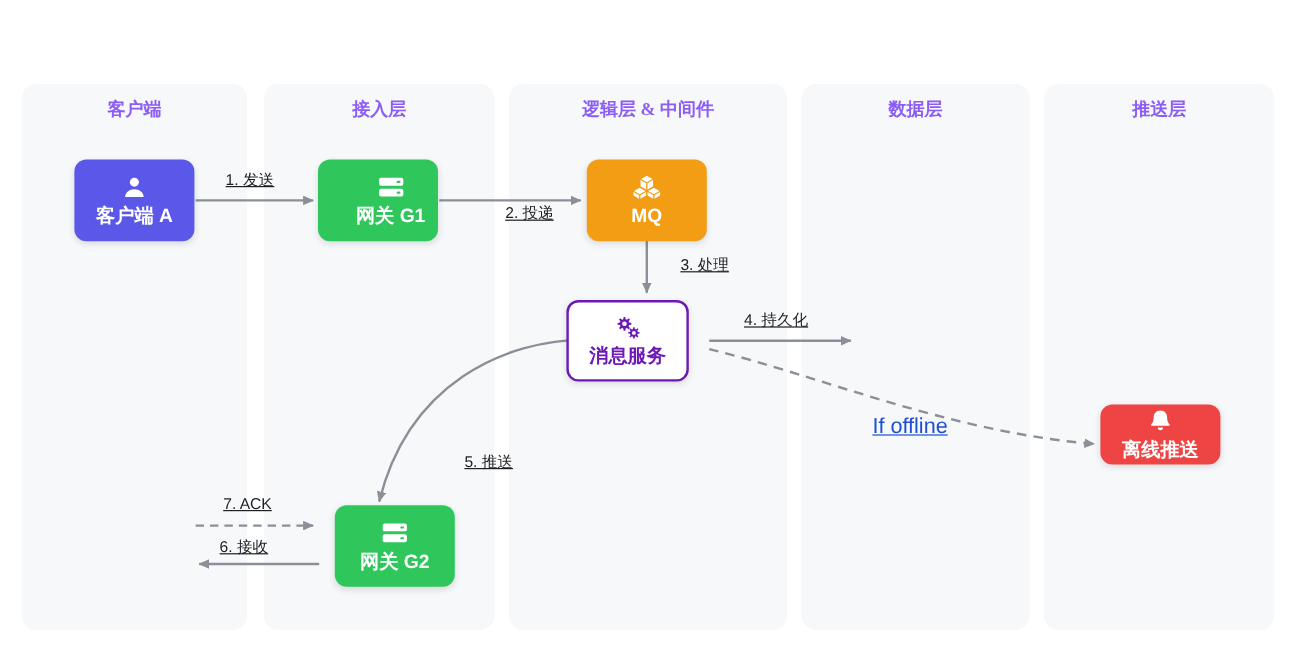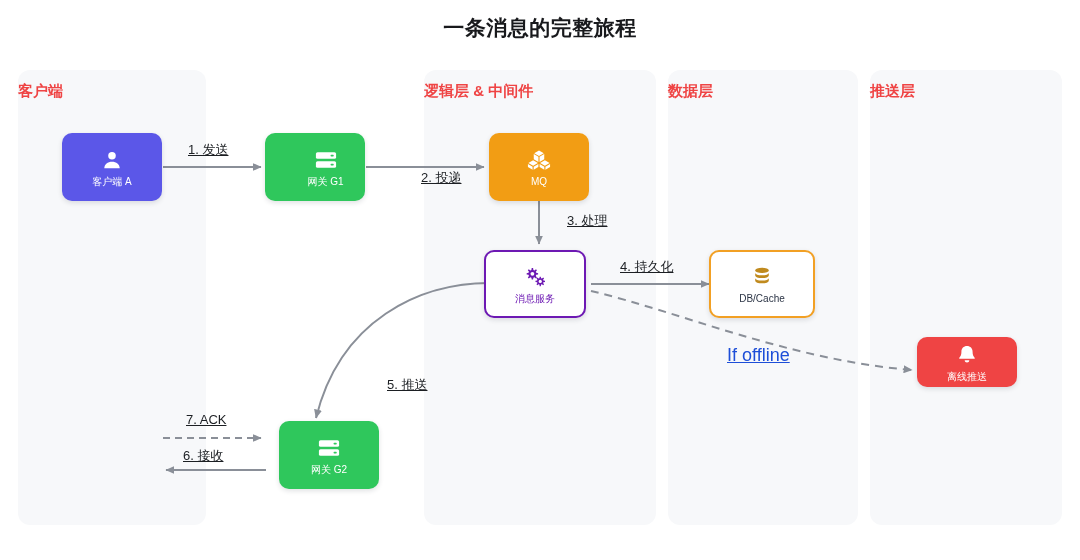--- a/index.html
+++ b/index.html
@@ -20,62 +20,64 @@
   }
 
   .lane {
     position: absolute;
     background: #f7f8fa;
     border-radius: 12px;
     top: 70px; height: 455px;
   }
   .lane-title {
     position: absolute; top: 12px; left: 0; width: 100%;
-    text-align: left;
-    font-size: 15px; font-weight: bold; color: #ef4444;
+    text-align: center;
+    font-size: 15px; font-weight: bold; color: #8b5cf6; font-family: Liberation Serif, serif;
   }
 
   #svg-layer {
     position: absolute; left: 0; top: 0; width: 1080px; height: 560px;
     pointer-events: none;
   }
 
   .node {
     position: absolute;
     border-radius: 10px;
     display: flex; flex-direction: column;
     align-items: center; justify-content: center;
     box-shadow: 0 2px 5px rgba(25,30,50,0.13);
   }
   .node-label {
-    font-size: 10px; font-weight: normal; line-height: 1.1;
+    font-size: 16px; font-weight: bold; line-height: 1.1;
     margin-top: 4px; white-space: nowrap;
   }
   .node-icon { display: flex; align-items: center; justify-content: center; height: 24px; }
 
   .solid-node .node-label { color: #ffffff; }
   .outline-node { background: #ffffff; }
 
   .edge-label {
     position: absolute;
     font-size: 13px; color: #1c1f23;
     white-space: nowrap;
     text-decoration: underline;
   }
   .edge-label.muted { color: #1d4ed8; font-size: 18px; }
 </style>
 </head>
 <body>
 
 <div id="stage">
 
-  <div id="diagram-title">一条消息的完整旅程</div>
 
   <div class="lane" style="left:18px; width:188px;">
     <div class="lane-title">客户端</div>
+  </div>
+  <div class="lane" style="left:220px; width:192px;">
+    <div class="lane-title">接入层</div>
   </div>
   <div class="lane" style="left:424px; width:232px;">
     <div class="lane-title">逻辑层 &amp; 中间件</div>
   </div>
   <div class="lane" style="left:668px; width:190px;">
     <div class="lane-title">数据层</div>
   </div>
   <div class="lane" style="left:870px; width:192px;">
     <div class="lane-title">推送层</div>
   </div>
@@ -145,42 +147,32 @@
         <path d="M0.9 16.3 L6 19.3 L6 22.5 L0.9 19.5 Z"></path>
         <path d="M12.3 16.3 L12.3 19.5 L7.2 22.5 L7.2 19.3 Z"></path>
         <path d="M19.4 12.4 L24.6 15.4 L19.4 18.4 L14.2 15.4 Z"></path>
         <path d="M13.7 16.3 L18.8 19.3 L18.8 22.5 L13.7 19.5 Z"></path>
         <path d="M25.1 16.3 L25.1 19.5 L20 22.5 L20 19.3 Z"></path>
       </svg>
     </span>
     <span class="node-label">MQ</span>
   </div>
 
-  <div class="node outline-node" style="left:484px; top:250px; width:102px; height:68px; border:2.5px solid #6d19b3;">
+  <div class="node outline-node" style="left:472px; top:250px; width:102px; height:68px; border:2.5px solid #6d19b3;">
     <span class="node-icon">
       <svg width="26" height="22" viewBox="0 0 28 24" fill="#6d19b3">
         <path d="M10.4 2.3 l1.5 0 0.35 2.05 1.15 0.48 1.66-1.25 1.06 1.06-1.25 1.66 0.48 1.15 2.05 0.35 0 1.5-2.05 0.35-0.48 1.15 1.25 1.66-1.06 1.06-1.66-1.25-1.15 0.48-0.35 2.05-1.5 0-0.35-2.05-1.15-0.48-1.66 1.25-1.06-1.06 1.25-1.66-0.48-1.15-2.05-0.35 0-1.5 2.05-0.35 0.48-1.15-1.25-1.66 1.06-1.06 1.66 1.25 1.15-0.48z"></path>
         <circle cx="11.15" cy="8.55" r="2.1" fill="#ffffff"></circle>
         <path d="M19.1 11.6 l1.25 0 0.29 1.7 0.95 0.4 1.38-1.04 0.88 0.88-1.04 1.38 0.4 0.95 1.7 0.29 0 1.25-1.7 0.29-0.4 0.95 1.04 1.38-0.88 0.88-1.38-1.04-0.95 0.4-0.29 1.7-1.25 0-0.29-1.7-0.95-0.4-1.38 1.04-0.88-0.88 1.04-1.38-0.4-0.95-1.7-0.29 0-1.25 1.7-0.29 0.4-0.95-1.04-1.38 0.88-0.88 1.38 1.04 0.95-0.4z"></path>
         <circle cx="19.72" cy="16.8" r="1.75" fill="#ffffff"></circle>
       </svg>
     </span>
     <span class="node-label" style="color:#6d19b3;">消息服务</span>
   </div>
 
-  <div class="node outline-node" style="left:709px; top:250px; width:106px; height:68px; border:2.5px solid #f2a024;">
-    <span class="node-icon">
-      <svg width="22" height="22" viewBox="0 0 24 24" fill="#c08a1e">
-        <ellipse cx="12" cy="4.8" rx="7.4" ry="2.9"></ellipse>
-        <path d="M4.6 7.3 c0 1.6 3.3 2.9 7.4 2.9 s7.4-1.3 7.4-2.9 v3.0 c0 1.6-3.3 2.9-7.4 2.9 s-7.4-1.3-7.4-2.9 z"></path>
-        <path d="M4.6 13 c0 1.6 3.3 2.9 7.4 2.9 s7.4-1.3 7.4-2.9 v3.0 c0 1.6-3.3 2.9-7.4 2.9 s-7.4-1.3-7.4-2.9 z"></path>
-      </svg>
-    </span>
-    <span class="node-label" style="color:#2b3445;">DB/Cache</span>
-  </div>
 
   <div class="node solid-node" style="left:917px; top:337px; width:100px; height:50px; background:#ef4444;">
     <span class="node-icon">
       <svg width="22" height="22" viewBox="0 0 24 24" fill="#ffffff">
         <path d="M12 2.2 c-3.6 0-6.1 2.6-6.1 6.2 0 4.4-1.6 5.6-2.3 6.6 -0.35 0.5 0 1.2 0.65 1.2 h15.5 c0.65 0 1-0.7 0.65-1.2 -0.7-1-2.3-2.2-2.3-6.6 0-3.6-2.5-6.2-6.1-6.2z"></path>
         <path d="M9.5 17.8 h5 c0 1.4-1.1 2.5-2.5 2.5 s-2.5-1.1-2.5-2.5z"></path>
       </svg>
     </span>
     <span class="node-label">离线推送</span>
   </div>

